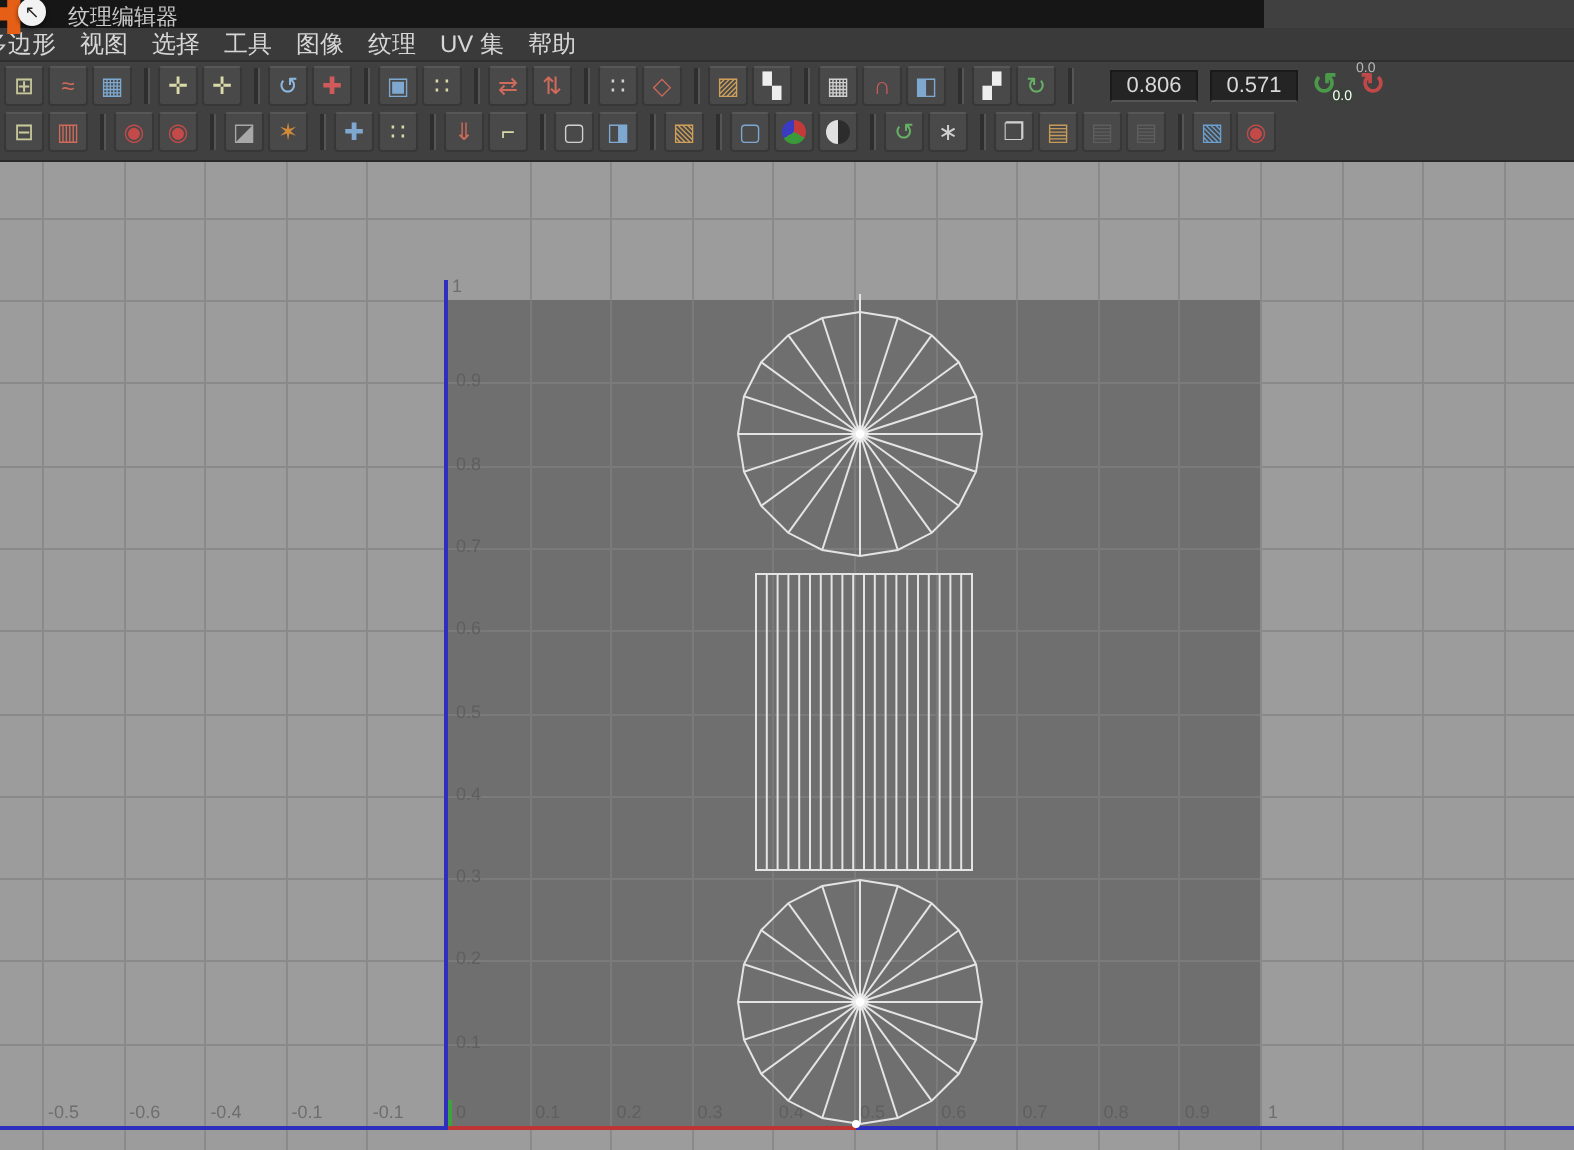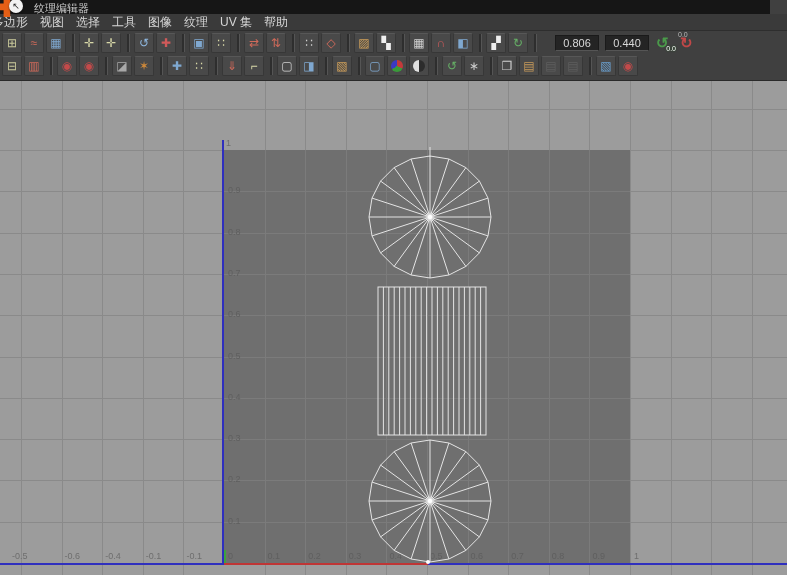--- a/index.html
+++ b/index.html
@@ -1,18 +1,18 @@
 <!DOCTYPE html>
 <html><head>
 <meta charset="utf-8">
 <style>
   html,body{margin:0;padding:0;width:787px;height:575px;overflow:hidden;
     font-family:"Liberation Sans",sans-serif;background:#404040;position:relative;}
   
-  .titlebar{position:absolute;top:0;left:0;width:770px;height:14px;background:#161616;z-index:40;}
+  .titlebar{position:absolute;top:0;left:0;width:632px;height:14px;background:#161616;z-index:40;}
   .title-text{position:absolute;left:34px;top:1px;font-size:11px;color:#c9c9c9;white-space:nowrap;}
   .app-icon{position:absolute;top:-3px;left:-3px;width:30px;height:30px;z-index:60;}
   .orange-cross{position:absolute;left:0;top:0;width:20px;height:20px;background:#e55f16;
     clip-path:polygon(33% 0,66% 0,66% 33%,100% 33%,100% 66%,66% 66%,66% 100%,33% 100%,33% 66%,0 66%,0 33%,33% 33%);}
   .cursor-circle{position:absolute;left:12px;top:2px;width:14px;height:14px;border-radius:50%;
     background:#f2f2f2;box-shadow:0 1px 2px rgba(0,0,0,.6);display:flex;align-items:center;justify-content:center;
     font-size:9px;color:#222;}
   .menubar{position:absolute;top:14px;left:0;width:787px;height:16px;background:#3a3a3a;z-index:45;
     display:flex;align-items:center;border-bottom:1px solid #2e2e2e;}
   .menu-item{font-size:12px;color:#d6d6d6;padding:1px 6px;white-space:nowrap;cursor:default;}
@@ -134,21 +134,21 @@
       </div>
       <div class="tsep"></div>
       <div class="icon">
         <span style="color: rgb(238, 238, 238);">▞</span>
       </div>
       <div class="icon">
         <span style="color: rgb(102, 176, 102);">↻</span>
       </div>
       <div class="tsep"></div>
       <div class="num-field first">0.806</div>
-      <div class="num-field">0.440</div>
+      <div class="num-field">0.571</div>
       <div class="rot-badge green">
         <span class="glyph" style="color: rgb(74, 154, 74);">↺</span>
         <span class="bval">0.0</span>
       </div>
       <div class="rot-badge red">
         <span class="glyph" style="color: rgb(192, 72, 72);">↻</span>
         <span class="bval">0.0</span>
       </div>
     </div>
   <div class="trow trow2">
@@ -284,21 +284,21 @@
       <div class="igl" style="left: 0px; top: 123.9px; width: 100%; height: 1px;"></div>
       <div class="igl" style="left: 324.8px; top: 0px; width: 1px; height: 100%;"></div>
       <div class="igl" style="left: 0px; top: 82.6px; width: 100%; height: 1px;"></div>
       <div class="igl" style="left: 365.4px; top: 0px; width: 1px; height: 100%;"></div>
       <div class="igl" style="left: 0px; top: 41.3px; width: 100%; height: 1px;"></div>
     </div>
     <div class="axis" style="left: 222px; top: 60px; width: 2px; height: 423px; background: rgb(47, 47, 190);"></div>
     <div class="axis" style="left: 0px; top: 483px; width: 787px; height: 2px; background: rgb(47, 47, 190);"></div>
     <div class="axis" style="left: 224px; top: 483px; width: 204px; height: 2px; background: rgb(191, 53, 53);"></div>
     <div class="axis" style="left: 224px; top: 470px; width: 2px; height: 13px; background: rgb(62, 163, 62);"></div>
-    <div class="rlabel" style="left: 12px; top: 472px; color: rgb(110, 110, 110);">-0.5</div>
+    <div class="rlabel" style="left: 24px; top: 472px; color: rgb(110, 110, 110);">-0.5</div>
     <div class="rlabel" style="left: 64.6px; top: 472px; color: rgb(110, 110, 110);">-0.6</div>
     <div class="rlabel" style="left: 105.2px; top: 472px; color: rgb(110, 110, 110);">-0.4</div>
     <div class="rlabel" style="left: 145.8px; top: 472px; color: rgb(110, 110, 110);">-0.1</div>
     <div class="rlabel" style="left: 186.4px; top: 472px; color: rgb(110, 110, 110);">-0.1</div>
     <div class="rlabel" style="left: 228px; top: 472px; color: rgb(95, 95, 95);">0</div>
     <div class="rlabel" style="left: 267.6px; top: 472px; color: rgb(95, 95, 95);">0.1</div>
     <div class="rlabel" style="left: 308.2px; top: 472px; color: rgb(95, 95, 95);">0.2</div>
     <div class="rlabel" style="left: 348.8px; top: 472px; color: rgb(95, 95, 95);">0.3</div>
     <div class="rlabel" style="left: 389.4px; top: 472px; color: rgb(95, 95, 95);">0.4</div>
     <div class="rlabel" style="left: 430px; top: 472px; color: rgb(95, 95, 95);">0.5</div>

